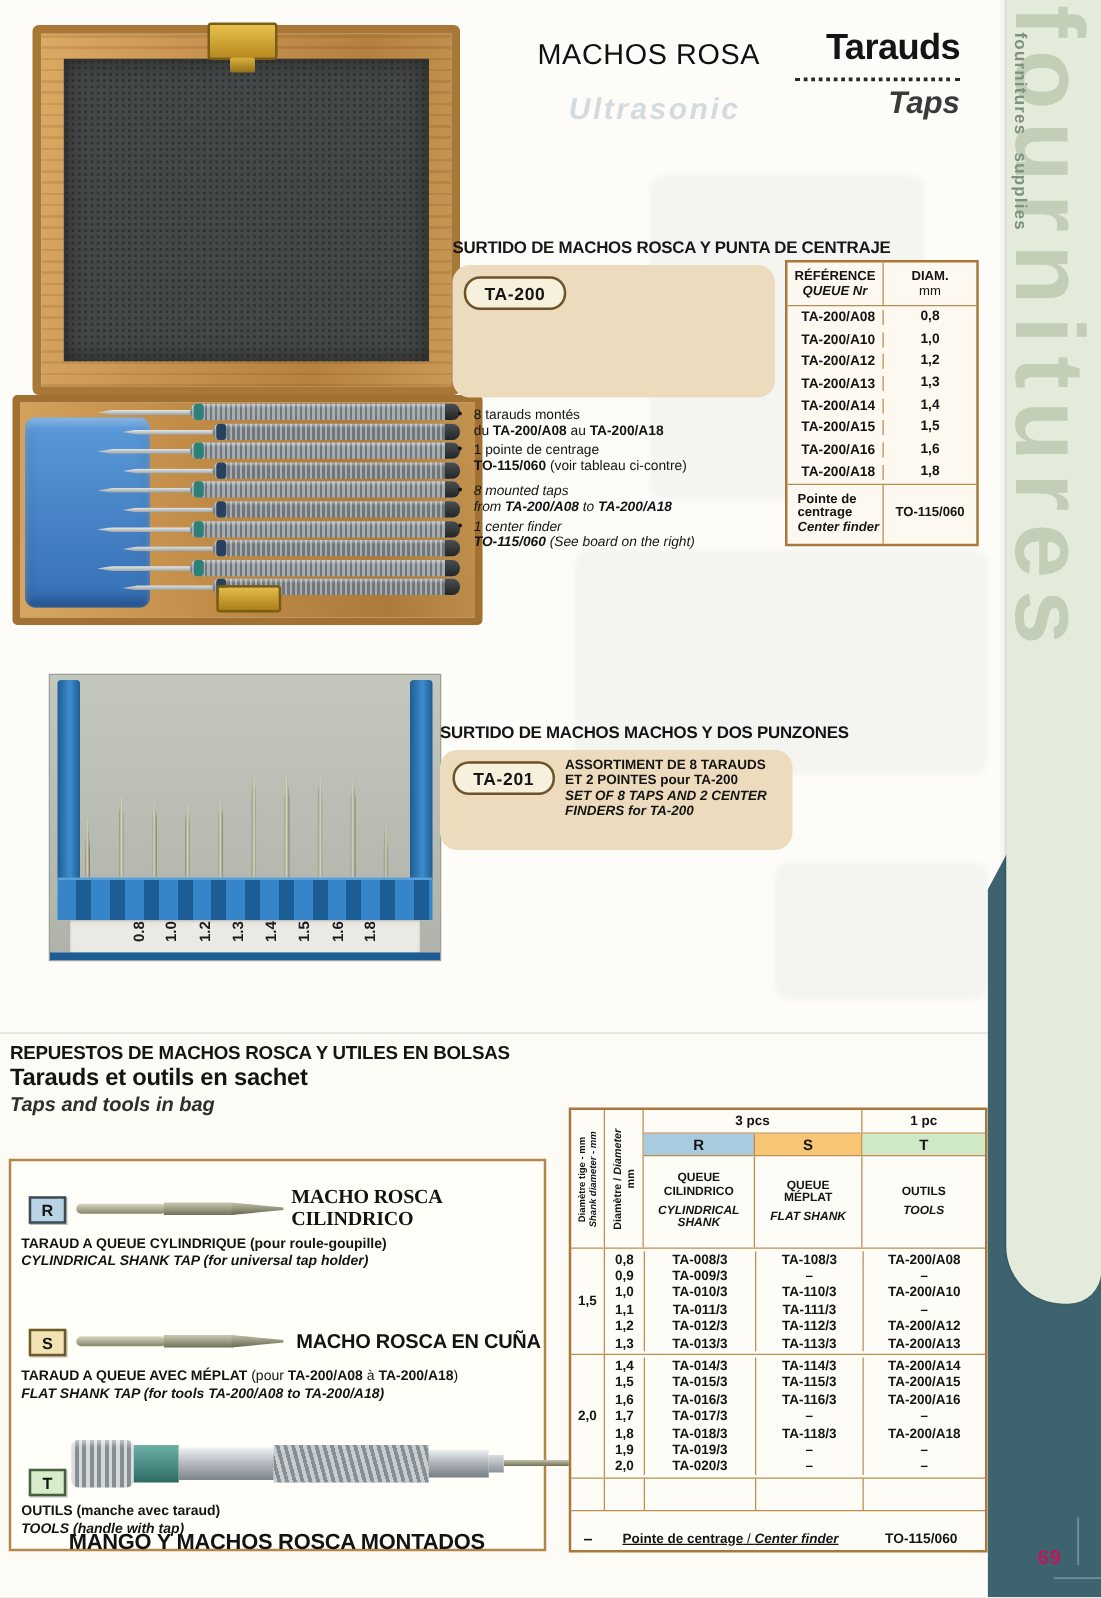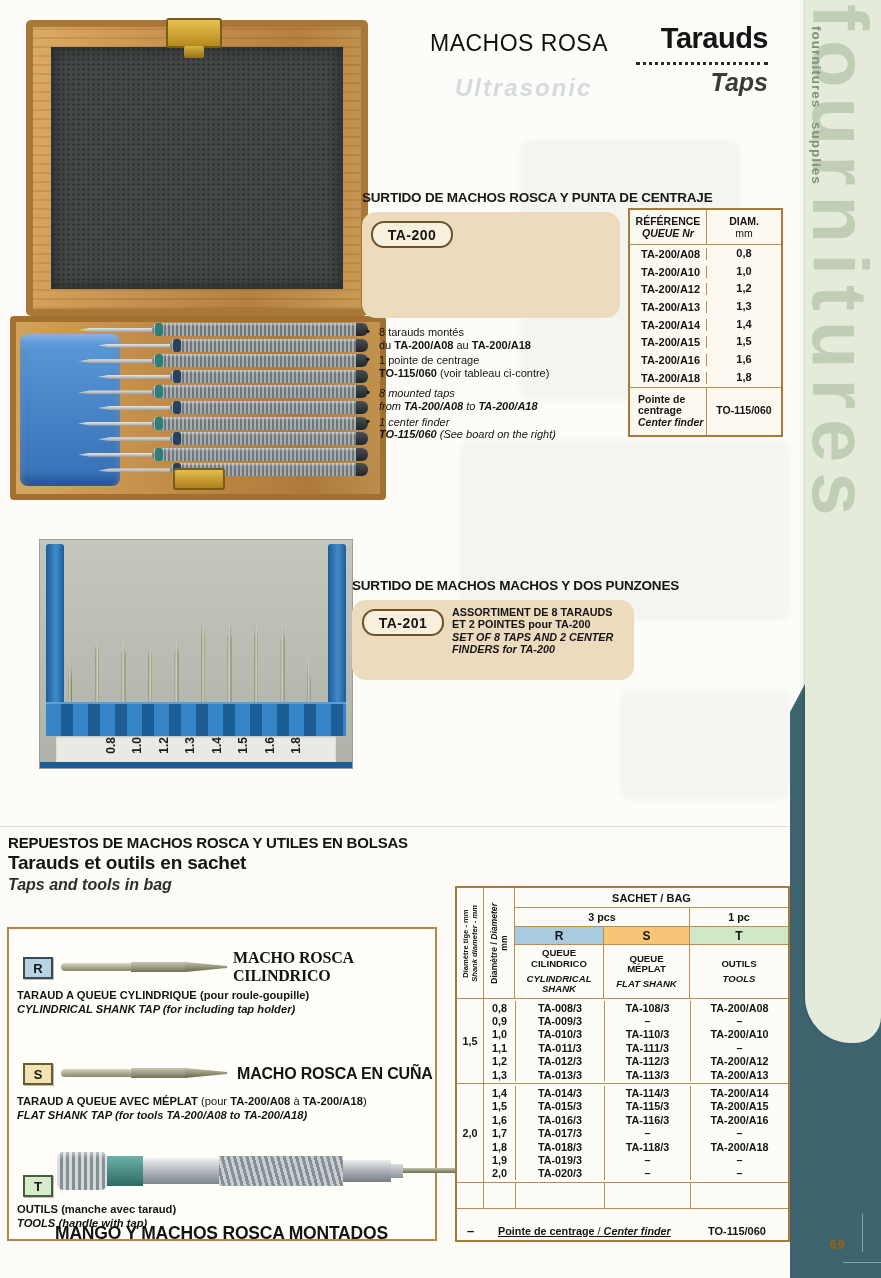--- a/index.html
+++ b/index.html
@@ -172,21 +172,21 @@
   
   .rail-teal{left:790px;top:676px;width:91px;height:602px;background:#3d636e;
              clip-path:polygon(0 36px,16px 6px,100% 0,100% 100%,0 100%);}
   .rail-green{left:805px;top:0;width:76px;height:1043px;background:#e4ebdb;border-radius:0 0 26px 46px;
               box-shadow:-1px 0 2px rgba(0,0,0,.15);overflow:hidden;}
   .rail-ghost{position:absolute;right:-4px;top:4px;writing-mode:vertical-rl;font-size:78px;font-weight:800;
               letter-spacing:10px;color:#9fb292;opacity:.5;}
   .rail-small{position:absolute;left:4px;top:26px;writing-mode:vertical-rl;font-size:13.5px;font-weight:bold;
               letter-spacing:1px;color:#7f927c;}
   .rail-small .w2{margin-top:14px;}
-  .page-num{left:830px;top:1238px;color:#a16207;font-weight:bold;font-size:12px;letter-spacing:1px;}
+  .page-num{left:830px;top:1238px;color:#be185d;font-weight:bold;font-size:16px;letter-spacing:1px;}
   .pn-vline{left:862px;top:1214px;width:1px;height:38px;background:#87a3aa;}
   .pn-hline{left:843px;top:1262px;width:38px;height:1px;background:#87a3aa;}
 </style>
 </head>
 <body>
 
 <div class="page">
 
   <div class="abs sheet-top"></div>
   <div class="abs sheet-bottom"></div>
@@ -410,21 +410,21 @@
   <div class="abs products-box">
     <div class="pbadge pbadge-r">R</div>
     <div class="tapg" style="left:52px;top:30px;">
       <div class="tap-shank"></div>
       <div class="tap-body"></div>
       <div class="tap-tip"></div>
     </div>
     <div class="ptitle" style="left:224px;top:20px;font-family:Liberation Serif, serif;">MACHO ROSCA CILINDRICO</div>
     <div class="pdesc" style="left:8px;top:60px;width:410px;">
       <div class="b">TARAUD A QUEUE CYLINDRIQUE (pour roule-goupille)</div>
-      <div class="b i">CYLINDRICAL SHANK TAP (for including tap holder)</div>
+      <div class="b i">CYLINDRICAL SHANK TAP (for universal tap holder)</div>
     </div>
 
     <div class="pbadge pbadge-s">S</div>
     <div class="tapg" style="left:52px;top:136px;">
       <div class="tap-shank"></div>
       <div class="tap-body"></div>
       <div class="tap-tip"></div>
     </div>
     <div class="ptitle" style="left:228px;top:136px;">MACHO ROSCA EN CUÑA</div>
     <div class="pdesc" style="left:8px;top:166px;width:415px;">
@@ -457,21 +457,20 @@
           <div class="b i">Shank diameter - mm</div>
         </div>
       </div>
       <div class="bt-vcol2">
         <div class="vh">
           <div><span class="b">Diamètre / </span><span class="b i">Diameter</span></div>
           <div class="b">mm</div>
         </div>
       </div>
       <div class="bt-hright">
-        <div class="bt-sachet">SACHET / BAG</div>
         <div class="bt-pcs">
           <div class="pcs3">3 pcs</div>
           <div class="pcs1">1 pc</div>
         </div>
         <div class="bt-rst">
           <div class="hr">R</div>
           <div class="hs">S</div>
           <div class="ht">T</div>
         </div>
         <div class="bt-names">

